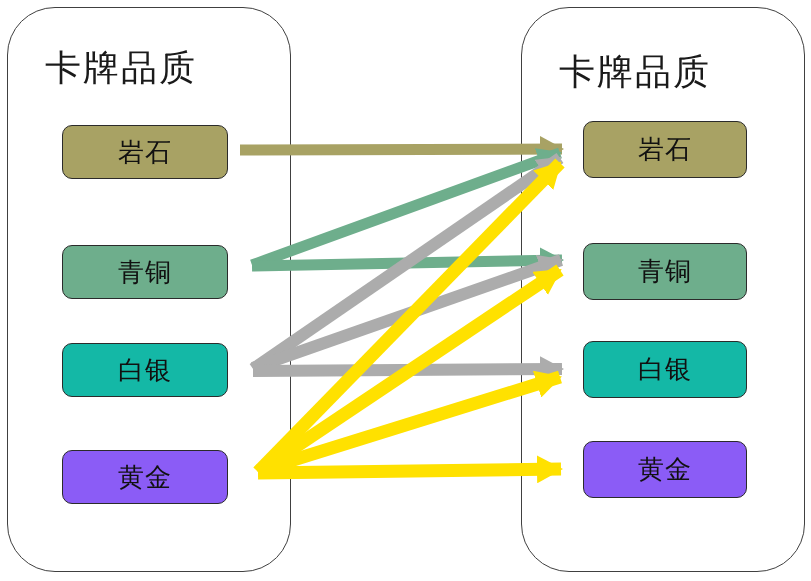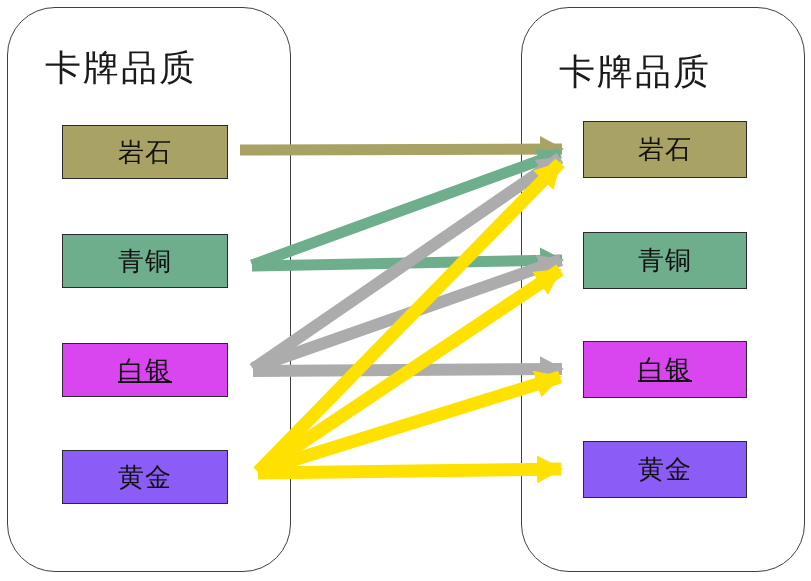--- a/index.html
+++ b/index.html
@@ -34,21 +34,21 @@
     font-size: 36px;
     color: #1a1a1a;
     letter-spacing: 2px;
   }
   .panel-title.left  { left: 7px;   top: 44px; }
   .panel-title.right { left: 521px; top: 48px; }
   .qbox {
     position: absolute;
     box-sizing: border-box;
     border: 1.6px solid #2b2b2b;
-    border-radius: 0;
+    border-radius: 10px;
     display: flex;
     align-items: center;
     justify-content: center;
     font-size: 26px;
     color: #111111;
     letter-spacing: 1px;
   }
   
   .qbox.l { left: 62px; width: 166px; height: 54px; }
   .qbox.l.rock   { top: 125px; }
@@ -56,22 +56,22 @@
   .qbox.l.silver { top: 343px; }
   .qbox.l.gold   { top: 450px; }
   
   .qbox.r { left: 583px; width: 164px; height: 57px; }
   .qbox.r.rock   { top: 121px; }
   .qbox.r.bronze { top: 232px; }
   .qbox.r.silver { top: 341px; }
   .qbox.r.gold   { top: 441px; }
   
   .fill-rock   { background: #A8A264; }
-  .fill-bronze { background: #6EAE8C; }
-  .fill-silver { background: #d946ef; text-decoration: underline; }
+  .fill-bronze { background: #6EAE8C; margin-top: 11px; }
+  .fill-silver { background: #14b8a6; }
   .fill-gold   { background: #8b5cf6; }
   .arrow-layer {
     position: absolute;
     left: 0; top: 0;
     width: 811px;
     height: 581px;
     pointer-events: none;
   }
 </style>
 </head>

